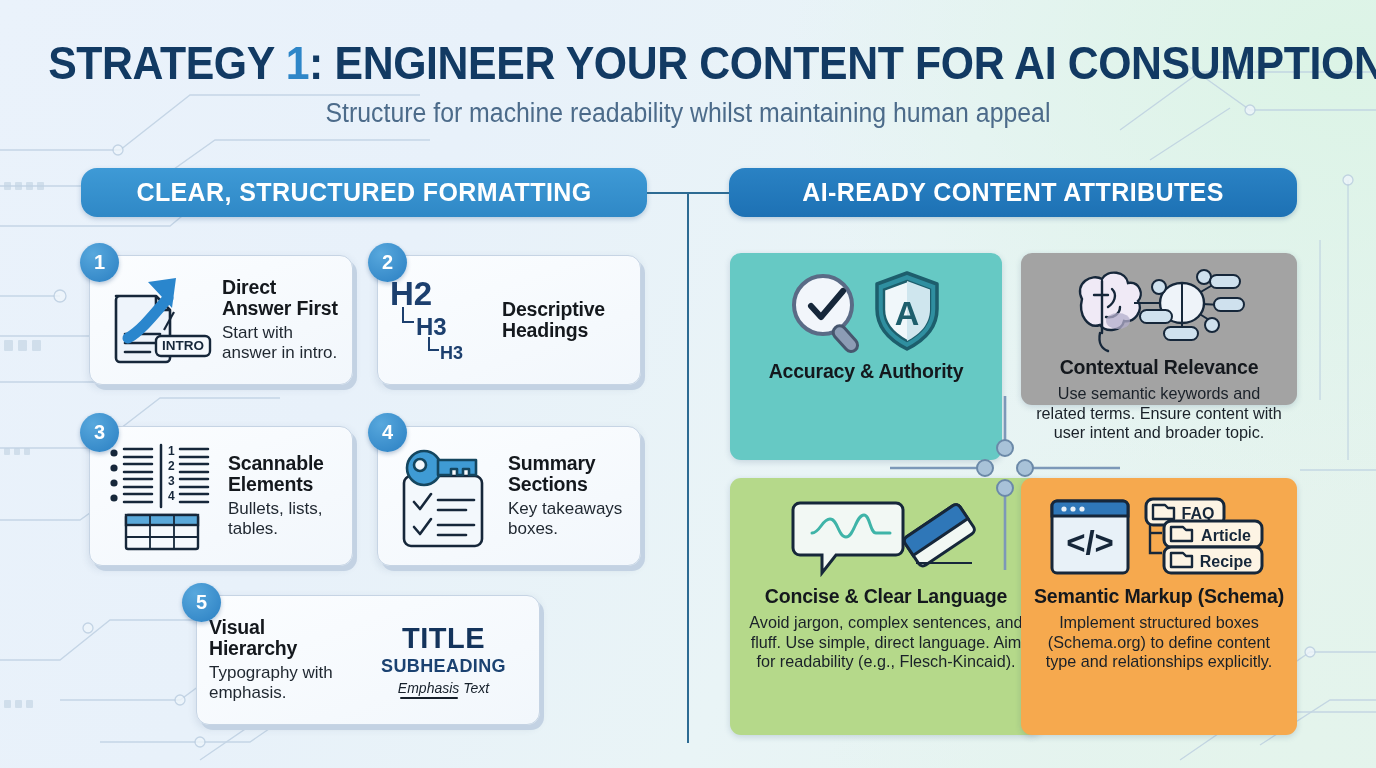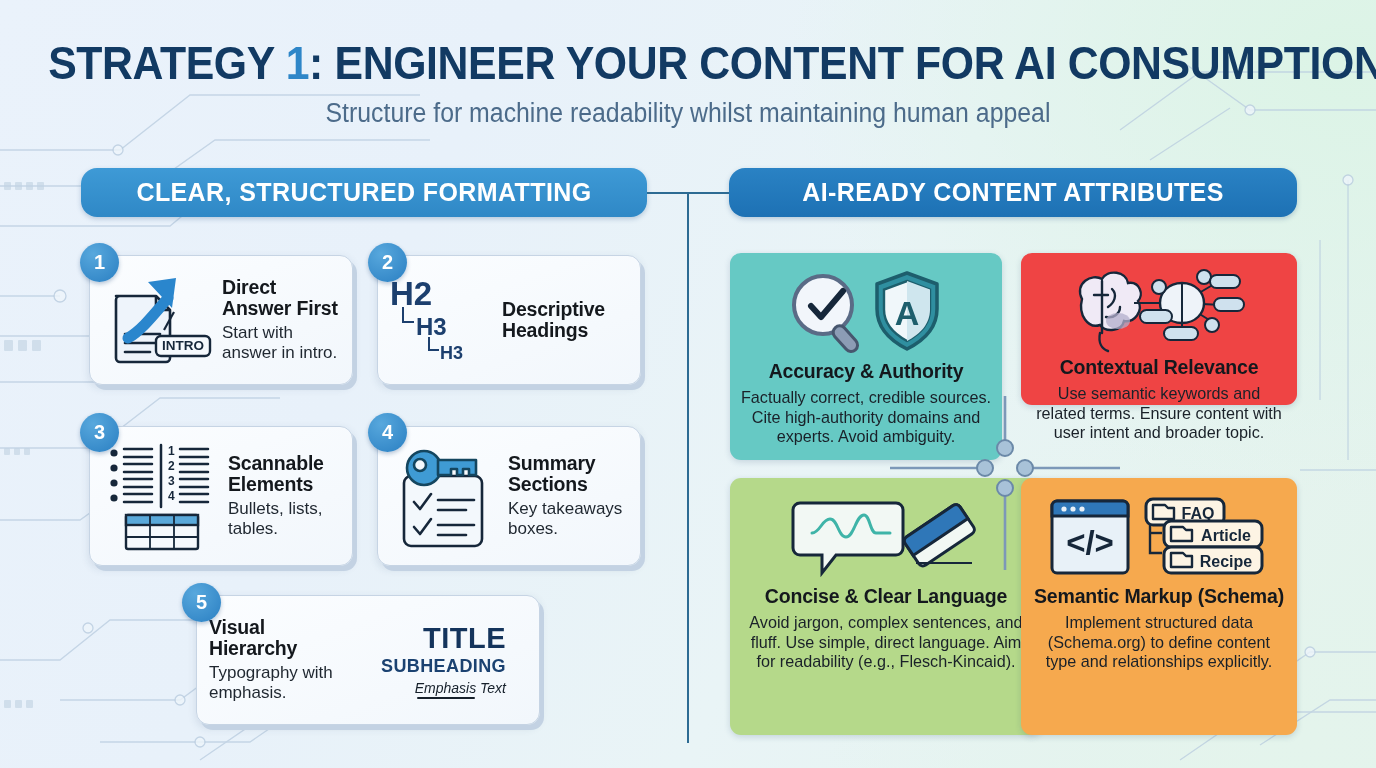--- a/index.html
+++ b/index.html
@@ -72,37 +72,37 @@
   #badge5{left:182px;top:583px;}
 
   
   .hier{position:relative;width:104px;height:94px;color:#1c3f6e;font-weight:bold;}
   .hier .h2{position:absolute;left:0;top:2px;font-size:33px;}
   .hier .h3a{position:absolute;left:26px;top:40px;font-size:24px;}
   .hier .h3b{position:absolute;left:50px;top:70px;font-size:18px;}
   .elbow{position:absolute;border-left:2px solid #1c3f6e;border-bottom:2px solid #1c3f6e;}
 
   
-  .sample{flex:0 0 auto;text-align:right;color:#14345c;padding-right:6px;}
+  .sample{flex:0 0 auto;text-align:center;color:#14345c;padding-right:6px;}
   .sample .s1{font-weight:bold;font-size:29px;letter-spacing:0.5px;line-height:1;}
   .sample .s2{font-weight:bold;font-size:18px;letter-spacing:0.4px;margin-top:3px;color:#1b4271;}
   .sample .s3{font-style:italic;font-size:14px;margin-top:3px;color:#16202b;position:relative;display:inline-block;}
   .sample .s3::after{content:"";position:absolute;left:2px;bottom:-3px;width:64%;height:2px;
     background:#16202b;border-radius:2px;}
 
   
   .quad{
     position:absolute;border-radius:11px;padding:12px 10px 10px;
     display:flex;flex-direction:column;align-items:center;
     box-shadow:0 2px 6px rgba(40,70,110,.18);
   }
   .qtitle{font-weight:bold;font-size:19.5px;color:#14181d;text-align:center;line-height:1.1;letter-spacing:-0.2px;}
   .qdesc{font-size:16.2px;color:#1a2129;text-align:center;line-height:1.2;margin-top:6px;}
   #qTeal{left:730px;top:253px;width:272px;height:207px;background:#66c9c4;}
-  #qPurple{left:1021px;top:253px;width:276px;height:152px;background:#ef4444;}
+  #qPurple{left:1021px;top:253px;width:276px;height:152px;background:#a3a3a3;}
   #qGreen{left:730px;top:478px;width:312px;height:257px;background:#b5d98a;}
   #qOrange{left:1021px;top:478px;width:276px;height:257px;background:#f6a94e;}
   .qicons{height:96px;display:flex;align-items:center;justify-content:center;gap:10px;}
 </style>
 </head>
 <body>
 
 <svg id="circuit" viewBox="0 0 1376 768">
   <g stroke="#b9ccdf" stroke-width="1.3" fill="none" opacity="0.75">
     <path d="M-10 150 H120 L190 95 H420"></path>
@@ -314,21 +314,20 @@
       <circle cx="46" cy="38" r="29" fill="#f2f6fb" stroke="#5a6b86" stroke-width="4"></circle>
       <path d="M34 39 l10 11 l22 -26" fill="none" stroke="#16273a" stroke-width="6" stroke-linecap="round" stroke-linejoin="round"></path>
       <rect x="62" y="57" width="13" height="30" rx="6.5" transform="rotate(-42 68 72)" fill="#8c9cb5" stroke="#47566e" stroke-width="3"></rect>
       <path d="M130 6 l30 11 v25 c0 20 -14 32 -30 40 c-16 -8 -30 -20 -30 -40 V17 z" fill="#2f8fa0" stroke="#1d5e6c" stroke-width="3.5" stroke-linejoin="round"></path>
       <path d="M130 14 l23 8.5 v20 c0 15.5 -11 25 -23 31.5 c-12 -6.5 -23 -16 -23 -31.5 V22.5 z" fill="#f0f7fa" stroke="#1d5e6c" stroke-width="2.4"></path>
       <path d="M130 14 v60 c12 -6.5 23 -16 23 -31.5 V22.5 z" fill="#cfe6ee"></path>
       <text x="130" y="58" font-family="'Liberation Sans',sans-serif" font-size="34" font-weight="bold" fill="#1d5e6c" text-anchor="middle">A</text>
     </svg>
   </div>
   <div class="qtitle">Accuracy &amp; Authority</div>
-  <div class="qdesc">Factually correct, credible sources. Cite high-authority domains and experts. Avoid ambiguity.</div>
 </div>
 
 <div class="quad" id="qPurple">
   <div class="qicons">
     <svg width="210" height="92" viewBox="0 0 210 92">
       <g fill="none" stroke="#16273a" stroke-width="2.4" stroke-linecap="round">
         <path d="M28 34 c-8 -16 10 -26 20 -20 c6 -10 24 -8 26 4 c12 -2 16 12 10 18
                  c6 10 -4 22 -14 20 c-2 10 -18 12 -24 4 c-12 4 -22 -10 -18 -26 z" fill="#f0eaf6"></path>
         <path d="M48 16 v52"></path>
           <path d="M40 30 h14"></path>
@@ -406,21 +405,21 @@
         <text x="180" y="50" font-family="'Liberation Sans',sans-serif" font-size="16" font-weight="bold" fill="#16273a" text-anchor="middle">Article</text>
       </g>
       <g>
         <rect x="118" y="56" width="98" height="26" rx="7" fill="#fdf4e4" stroke="#16273a" stroke-width="3"></rect>
         <path d="M125 62 h12 l3 3 h6 v11 h-21 z" fill="#fdf4e4" stroke="#16273a" stroke-width="2.4" stroke-linejoin="round"></path>
         <text x="180" y="76" font-family="'Liberation Sans',sans-serif" font-size="16" font-weight="bold" fill="#16273a" text-anchor="middle">Recipe</text>
       </g>
     </svg>
   </div>
   <div class="qtitle">Semantic Markup (Schema)</div>
-  <div class="qdesc">Implement structured data (Schema.org) to define content type and relationships explicitly.</div>
+  <div class="qdesc">Implement structured boxes (Schema.org) to define content type and relationships explicitly.</div>
 </div>
 
 <svg style="position:absolute;left:880px;top:390px;width:250px;height:190px;pointer-events:none;" viewBox="0 0 250 190">
   <g stroke="#7c98b8" stroke-width="2.6" fill="none">
     <line x1="10" y1="78" x2="108" y2="78"></line>
       <line x1="142" y1="78" x2="240" y2="78"></line>
     <line x1="125" y1="6" x2="125" y2="58"></line>
       <line x1="125" y1="98" x2="125" y2="180"></line>
   </g>
   <g fill="#a8c2d8" stroke="#6b89a8" stroke-width="2">

